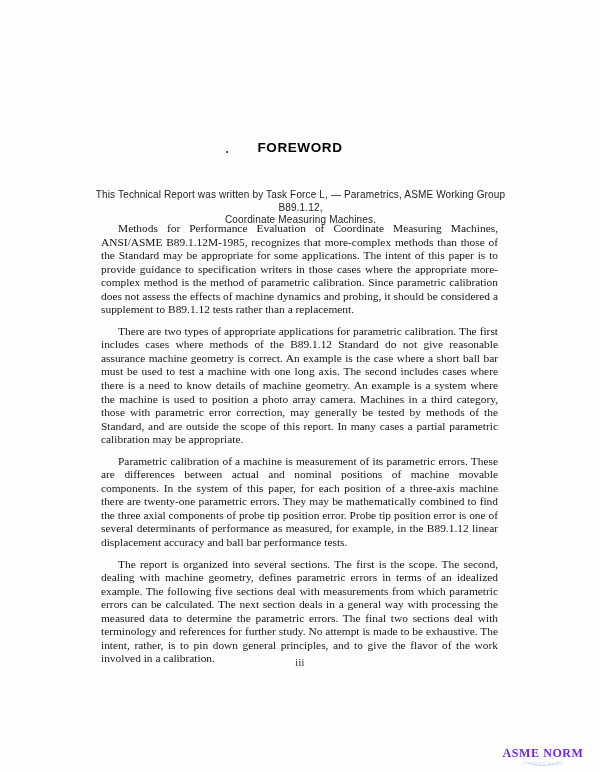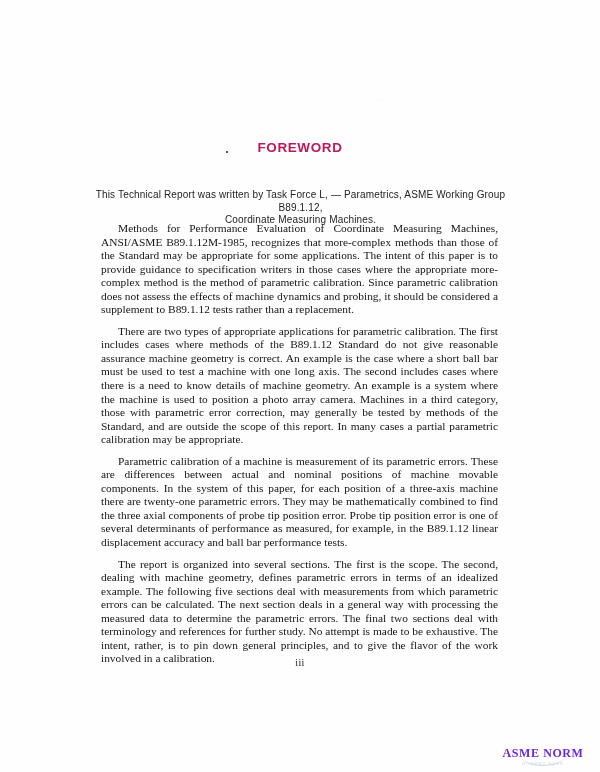--- a/index.html
+++ b/index.html
@@ -41,21 +41,21 @@
   .doc-heading {
     position: absolute;
     top: 140px;
     left: 0;
     width: 600px;
     text-align: center;
     font-family: "Liberation Sans", "DejaVu Sans", sans-serif;
     font-weight: bold;
     font-size: 13.5px;
     letter-spacing: 0.6px;
-    color: #be185d;
+    color: #000000;
   }
   .doc-heading::before {
     content: "";
     position: absolute;
     left: 226px;
     top: 11px;
     width: 2px;
     height: 2px;
     background: #555;
   }

